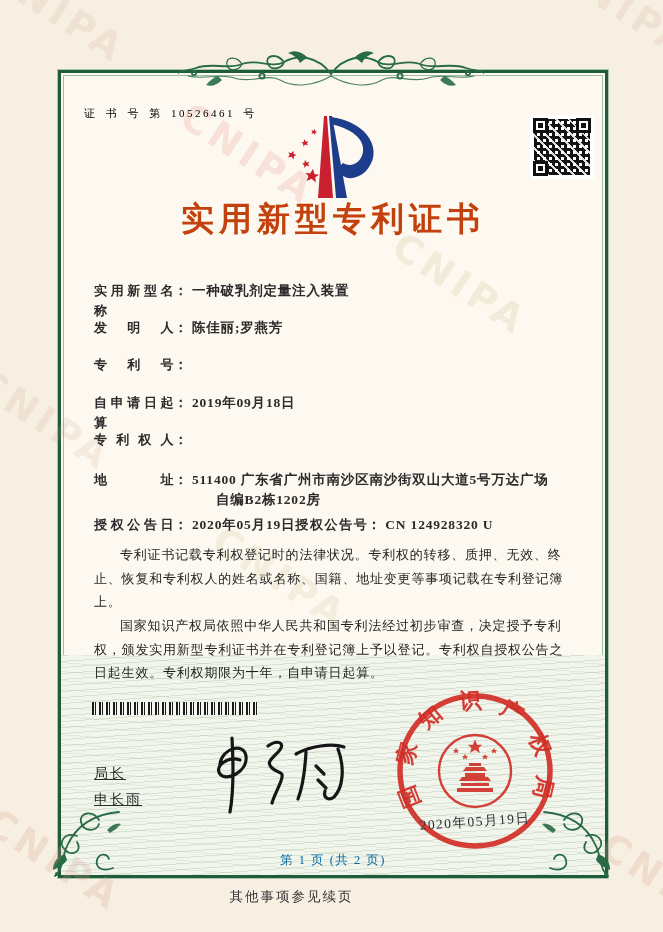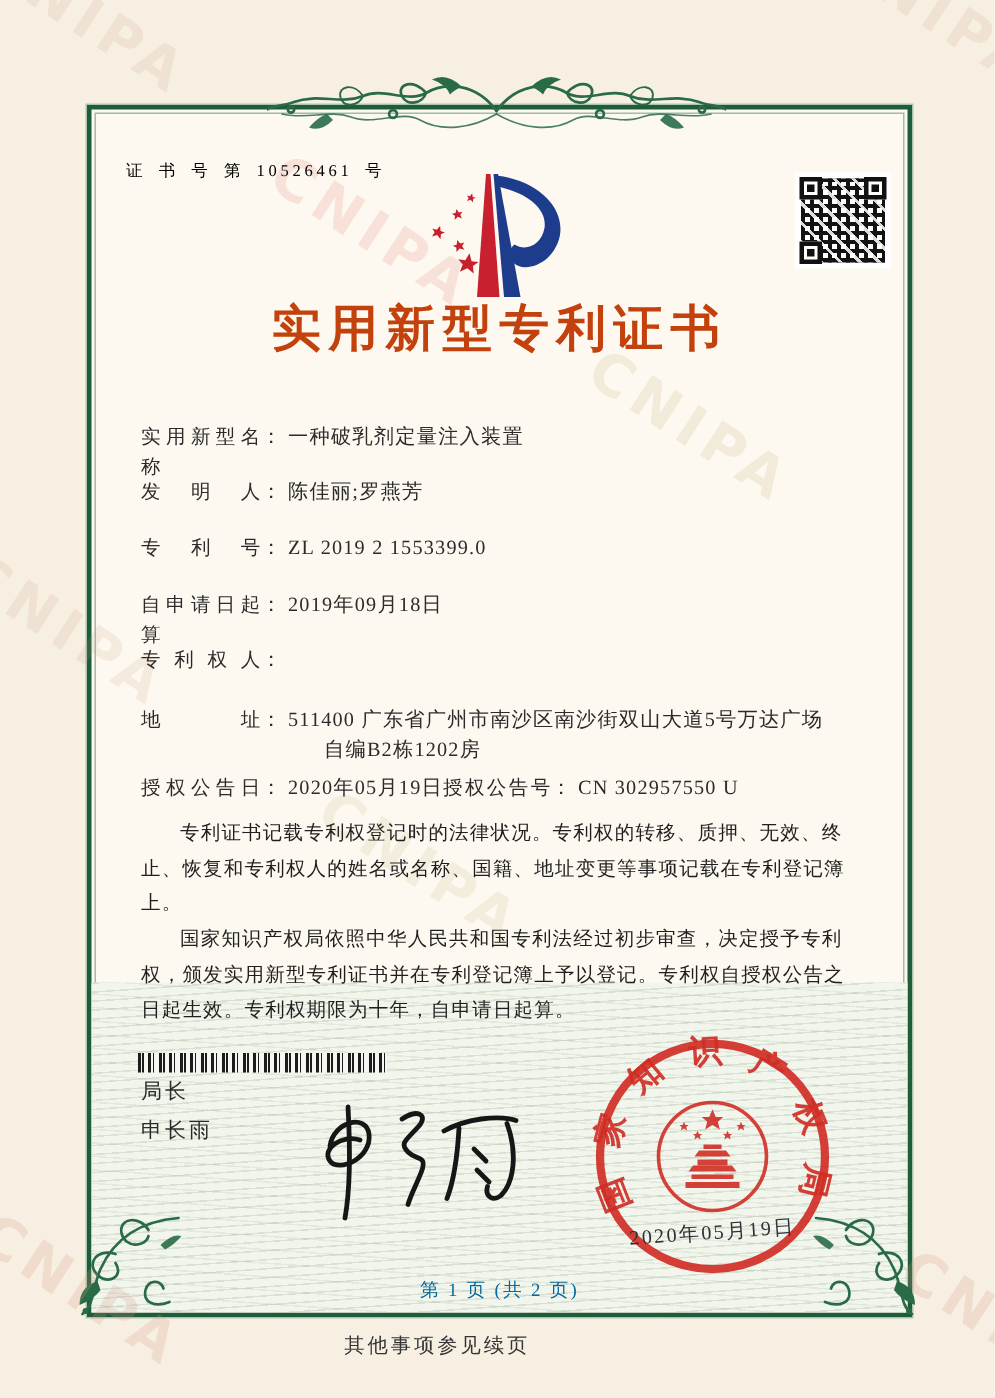--- a/index.html
+++ b/index.html
@@ -53,41 +53,41 @@
       repeating-linear-gradient(0deg,#131313 0 3px,#ffffff 3px 6px);
   }
   .qf{position:absolute;width:15px;height:15px;border:3px solid #111;background:#fff;box-sizing:border-box;}
   .qf::after{content:"";position:absolute;inset:2px;background:#111;}
   .qf-tl{left:3px;top:3px;} .qf-tr{right:3px;top:3px;} .qf-bl{left:3px;bottom:3px;}
   .title{
     left:58px;top:197px;width:550px;text-align:center;
     font-size:33px;font-weight:bold;letter-spacing:5px;color:#c2410c;
   }
   
-  .frow{left:94px;width:486px;display:flex;align-items:flex-start;font-size:13.5px;letter-spacing:0.5px;line-height:20px;}
+  .frow{left:94px;width:486px;display:flex;align-items:flex-start;font-size:13.5px;letter-spacing:0.5px;line-height:20px;font-weight:bold;}
   .flabel{display:inline-block;width:80px;text-align:justify;text-align-last:justify;font-size:13px;flex:none;}
   .fcolon{flex:none;margin-right:4px;}
   .fvalue{letter-spacing:0.8px;}
   .r1{top:281px;} .r2{top:318px;} .r3{top:355px;} .r4{top:393px;} .r5{top:430px;}
   .r6{top:470px;} .r7{top:515px;}
   .addr2{padding-left:24px;}
   .grant-no-pair{display:flex;}
   .grant-no-pair .flabel{width:72px;}
   
   .paras{left:94px;top:543px;width:478px;font-size:13px;line-height:1.82;letter-spacing:0.8px;color:#1f1f1f;}
   .paras p{margin:0;text-indent:2em;}
   
   .barcode{
     left:92px;top:702px;width:166px;height:13px;z-index:4;
     background:repeating-linear-gradient(90deg,
       #1c1c1c 0 2px,#f6f6f1 2px 3px,#1c1c1c 3px 4px,#f6f6f1 4px 7px,
       #1c1c1c 7px 9px,#f6f6f1 9px 10px,#1c1c1c 10px 11px,#f6f6f1 11px 14px);
   }
-  .director{left:94px;top:714px;font-family:"Liberation Sans","DejaVu Sans",sans-serif;
-    font-size:14px;letter-spacing:2px;color:#2a2a2a;line-height:26px;}
+  .director{left:94px;top:760px;font-family:"Liberation Sans","DejaVu Sans",sans-serif;
+    font-size:14px;letter-spacing:2px;color:#2a2a2a;line-height:26px;text-decoration:underline;}
   .sig{left:192px;top:726px;width:158px;height:96px;z-index:4;}
   .seal{left:393px;top:689px;width:164px;height:164px;z-index:5;opacity:0.95;}
   .seal-date{
     left:398px;top:813px;width:154px;text-align:center;z-index:6;
     font-size:13.5px;letter-spacing:1.5px;color:#2e3038;transform:rotate(-4deg);
   }
   .page-info{left:58px;top:852px;width:550px;text-align:center;font-size:12.5px;letter-spacing:1.5px;z-index:4;color:#0369a1;}
   .cont-note{left:0;top:888px;width:583px;text-align:center;font-size:13.5px;letter-spacing:2px;color:#333;z-index:4;}
   
   .orn-top{left:178px;top:46px;width:306px;height:50px;z-index:2;}
@@ -180,21 +180,20 @@
     <span class="fvalue">一种破乳剂定量注入装置</span>
   </div>
   <div class="layer frow r2">
     <span class="flabel">发明人</span>
       <span class="fcolon">：</span>
     <span class="fvalue">陈佳丽;罗燕芳</span>
   </div>
   <div class="layer frow r3">
     <span class="flabel">专利号</span>
       <span class="fcolon">：</span>
-    <span class="fvalue">ZL 2019 2 1553399.0</span>
   </div>
   <div class="layer frow r4">
     <span class="flabel">自申请日起算</span>
       <span class="fcolon">：</span>
     <span class="fvalue">2019年09月18日</span>
   </div>
   <div class="layer frow r5">
     <span class="flabel">专利权人</span>
       <span class="fcolon">：</span>
   </div>
@@ -206,21 +205,21 @@
       <span class="addr2" style="display:block">自编B2栋1202房</span>
     </span>
   </div>
   <div class="layer frow r7">
     <span class="flabel">授权公告日</span>
       <span class="fcolon">：</span>
     <span class="fvalue">2020年05月19日</span>
     <span class="grant-no-pair">
       <span class="flabel">授权公告号</span>
         <span class="fcolon">：</span>
-      <span class="fvalue">CN 302957550 U</span>
+      <span class="fvalue">CN 124928320 U</span>
     </span>
   </div>
 
   <div class="layer paras">
     <p>专利证书记载专利权登记时的法律状况。专利权的转移、质押、无效、终止、恢复和专利权人的姓名或名称、国籍、地址变更等事项记载在专利登记簿上。</p>
     <p>国家知识产权局依照中华人民共和国专利法经过初步审查，决定授予专利权，颁发实用新型专利证书并在专利登记簿上予以登记。专利权自授权公告之日起生效。专利权期限为十年，自申请日起算。</p>
   </div>
 
   <div class="abs barcode"></div>
 

